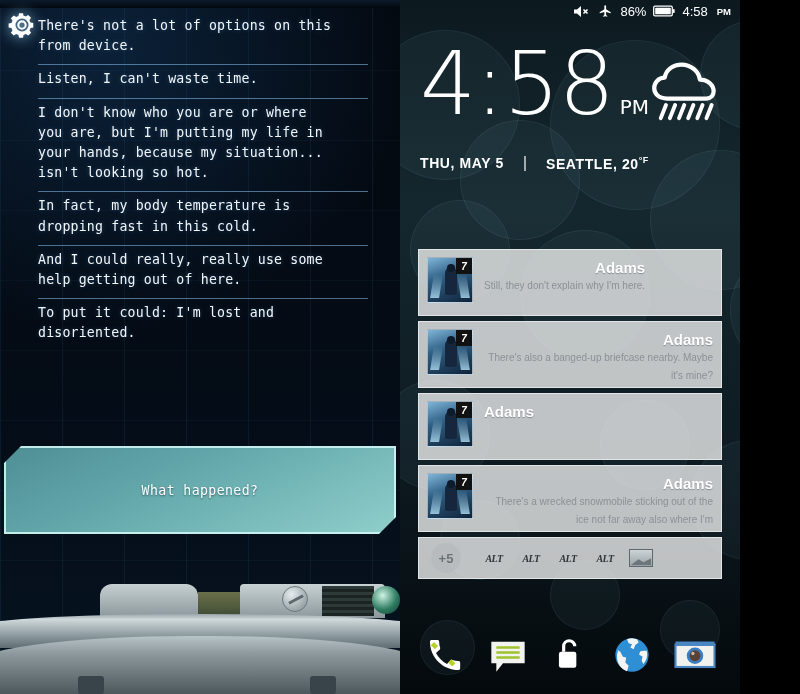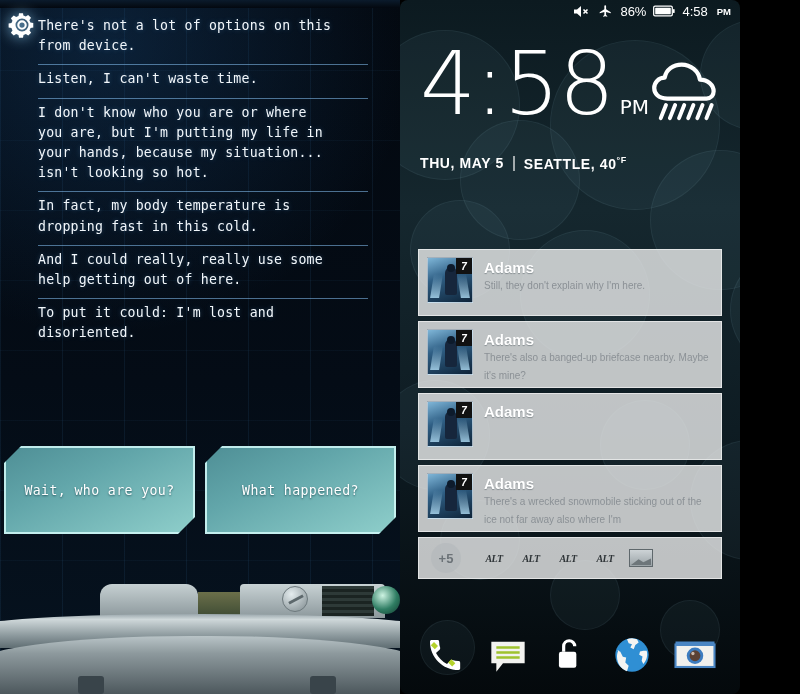--- a/index.html
+++ b/index.html
@@ -91,60 +91,60 @@
   .dev-screw::after{content:""; position:absolute; left:5px; top:11px; width:16px; height:3px;
     background:#5d686c; transform:rotate(-28deg); }
   .dev-vent { position:absolute; left:322px; bottom:78px; width:52px; height:30px;
     background:repeating-linear-gradient(to bottom, #2e3a38 0 3px, #1b2422 3px 6px); }
   .dev-lens { position:absolute; left:372px; bottom:80px; width:28px; height:28px; border-radius:50%;
     background:radial-gradient(circle at 38% 34%, #cdf3e2, #2f7d63 55%, #123a2e); }
   .dev-foot { position:absolute; bottom:0; width:26px; height:18px; background:#39444a; border-radius:3px; }
 
   
   .phone { position:relative; width:340px; height:694px; overflow:hidden;
-    background:linear-gradient(to bottom,#0c1a20 0%, #15272e 30%, #0e1c23 62%, #04090c 100%);border-radius:8px; }
+    background:linear-gradient(to bottom,#0c1a20 0%, #15272e 30%, #0e1c23 62%, #04090c 100%); }
   .bokeh { position:absolute; inset:0; overflow:hidden; }
   .bk { position:absolute; border-radius:50%; background:rgba(150,200,215,.055);
         border:1px solid rgba(165,210,225,.07); }
 
   .statusbar { position:absolute; top:0; left:0; right:0; height:22px;
     display:flex; align-items:center; justify-content:flex-end; gap:7px; padding-right:9px;
     color:#fff; font-size:12.5px; font-weight:bold; }
   .sb-time { font-size:13px; font-weight:normal; }
   .sb-ampm { font-size:9.5px; font-weight:bold; margin-left:2px; }
   .sb-pct { font-size:13px; font-weight:normal; }
 
   .clockwrap { position:absolute; top:42px; left:20px; right:14px; }
   .clock-row { display:flex; align-items:flex-start; justify-content:space-between; }
   .clock { color:#fff; font-size:88px; line-height:84px; font-weight:100;
            letter-spacing:-1px; font-family:"DejaVu Sans", sans-serif; display:flex; align-items:baseline; }
   .ampm { font-size:20px; font-weight:normal; margin-left:6px; letter-spacing:0; }
   .datel { margin-top:6px; color:#fff; font-size:14px; font-weight:bold; letter-spacing:.6px;
-           display:flex; align-items:center; gap:9px; }
+           display:flex; align-items:center; gap:9px;justify-content:space-between; }
   .vbar { width:2px; height:15px; background:rgba(255,255,255,.6); display:inline-block; }
   .deg { font-size:9px; vertical-align:super; }
 
   .notif-list { position:absolute; top:249px; left:18px; right:18px; }
   .ncard { position:relative; height:67px; margin-bottom:5px; overflow:hidden;
     background:rgba(236,238,238,.80); border:1px solid rgba(255,255,255,.55);
     display:flex; align-items:flex-start; padding:7px 8px; cursor:pointer; }
   .napp { position:relative; width:46px; height:46px; flex:0 0 46px; margin-right:11px;
     border:1px solid rgba(255,255,255,.6);
     background:linear-gradient(160deg,#7fb6d8 0%, #2f5f85 40%, #0e2338 100%); overflow:hidden; }
   .napp .figure { position:absolute; left:17px; top:9px; width:12px; height:28px;
     background:#16263c; border-radius:6px 6px 2px 2px; }
   .napp .head { position:absolute; left:19px; top:6px; width:8px; height:8px; border-radius:50%; background:#0d1b2c; }
   .napp .glowl { position:absolute; left:4px; top:16px; width:9px; height:24px;
     background:linear-gradient(to top, rgba(170,215,240,.85), rgba(170,215,240,0)); transform:skewX(-9deg); }
   .napp .glowr { position:absolute; right:4px; top:16px; width:9px; height:24px;
     background:linear-gradient(to top, rgba(170,215,240,.85), rgba(170,215,240,0)); transform:skewX(9deg); }
   .napp .badge { position:absolute; right:0; top:0; width:16px; height:16px; background:#111;
     color:#fff; font-size:10px; font-weight:bold; display:flex; align-items:center; justify-content:center;
     font-style:italic; }
-  .ntext { min-width:0; padding-top:1px; }
+  .ntext { min-width:0; padding-top:1px;text-align:right; }
   .nsender { color:#fff; font-size:15px; font-weight:bold; line-height:19px;
              text-shadow:0 1px 1px rgba(90,100,105,.55); }
   .nbody { color:#8b9196; font-size:10px; line-height:17.5px; }
 
   .approw { position:relative; height:42px; background:rgba(236,238,238,.80);
     border:1px solid rgba(255,255,255,.55); display:flex; align-items:center; padding:0 12px; gap:11px; }
   .plus5 { width:30px; height:30px; border-radius:50%; background:rgba(176,182,186,.55);
     color:#6c7378; font-size:13px; font-weight:bold; display:flex; align-items:center; justify-content:center;
     margin-right:9px; }
   .alt { width:26px; height:20px; display:flex; align-items:center; justify-content:center;
@@ -184,23 +184,20 @@
 isn't looking so hot.</div>
       <div class="dlg-block">In fact, my body temperature is
 dropping fast in this cold.</div>
       <div class="dlg-block">And I could really, really use some
 help getting out of here.</div>
       <div class="dlg-block">To put it could: I'm lost and
 disoriented.</div>
     </div>
 
     <div class="choices">
-      <div class="choice">
-        <span class="choice-label">Wait, who are you?</span>
-      </div>
       <div class="choice">
         <span class="choice-label">What happened?</span>
       </div>
     </div>
 
     <div class="device">
       <div class="dev-hump"></div>
       <div class="dev-slot"></div>
       <div class="dev-plate"></div>
       <div class="dev-screw"></div>
@@ -255,21 +252,21 @@
       <div class="clock-row">
         <div>
           <div class="clock">
             <span>4:58</span>
             <span class="ampm">PM</span>
           </div>
           <div class="datel">
             <span>THU, MAY 5</span>
             <span class="vbar"></span>
             <span><span>SEATTLE,</span>
-              <span>40</span><span class="deg">°F</span></span>
+              <span>20</span><span class="deg">°F</span></span>
           </div>
         </div>
         <svg width="118" height="100" viewBox="0 0 118 100">
           <path d="M28 60 C14 60 8 52 8 44 C8 35 15 28 24 28 C26 16 37 8 50 8 C64 8 76 18 78 31 C90 31 99 39 99 49 C99 55 95 60 88 60 Z" fill="none" stroke="#fff" stroke-width="6.5" stroke-linejoin="round"></path>
           <g stroke="#fff" stroke-width="6" stroke-linecap="round">
             <path d="M26 70 L18 90"></path>
               <path d="M40 70 L32 90"></path>
               <path d="M54 70 L46 90"></path>
             <path d="M68 70 L60 90"></path>
               <path d="M82 70 L74 90"></path>

